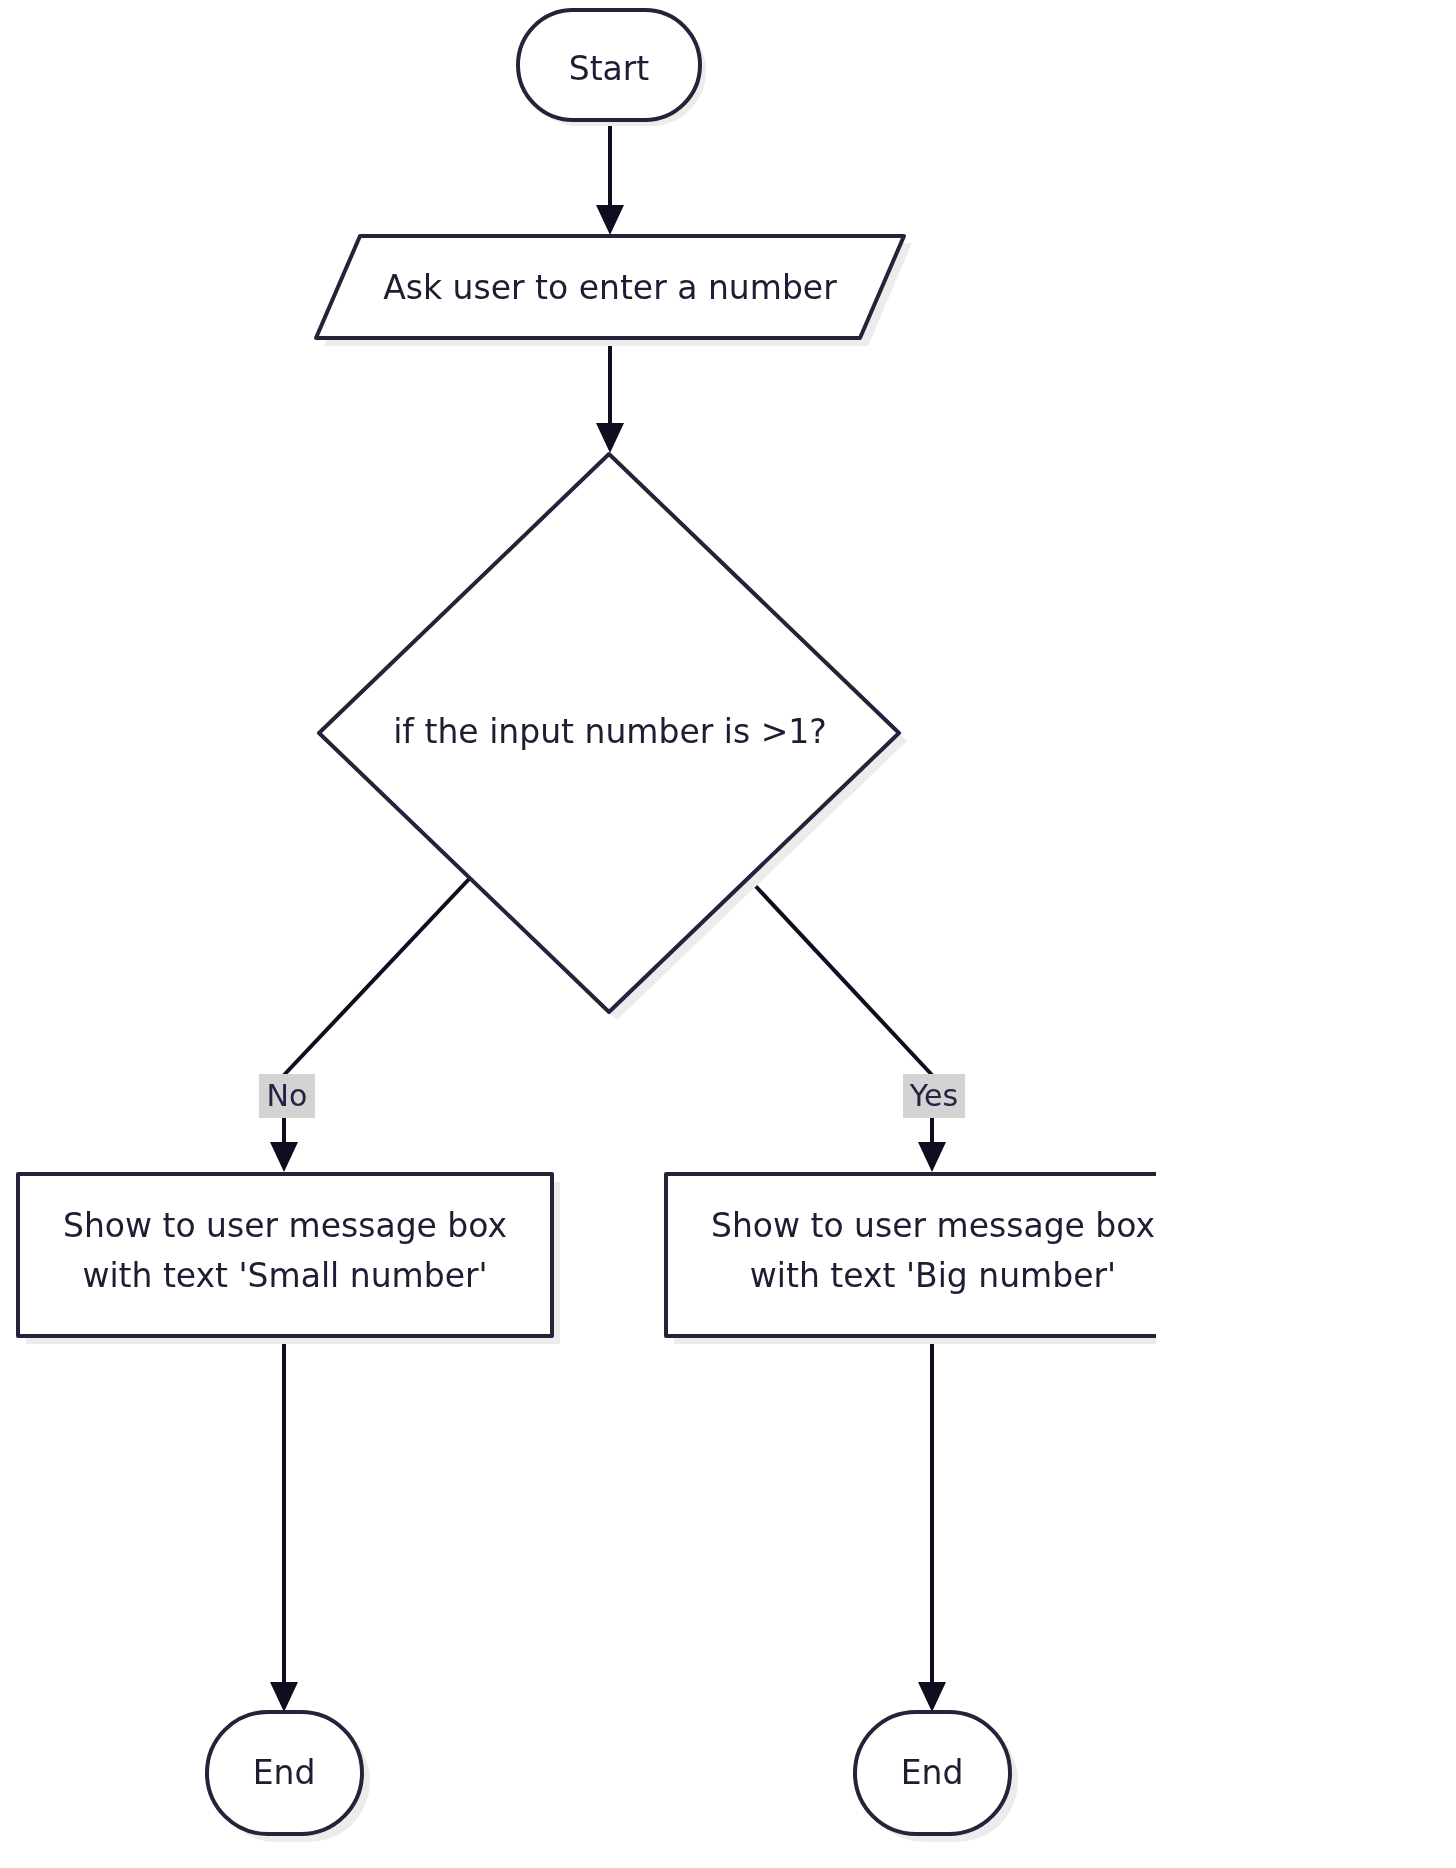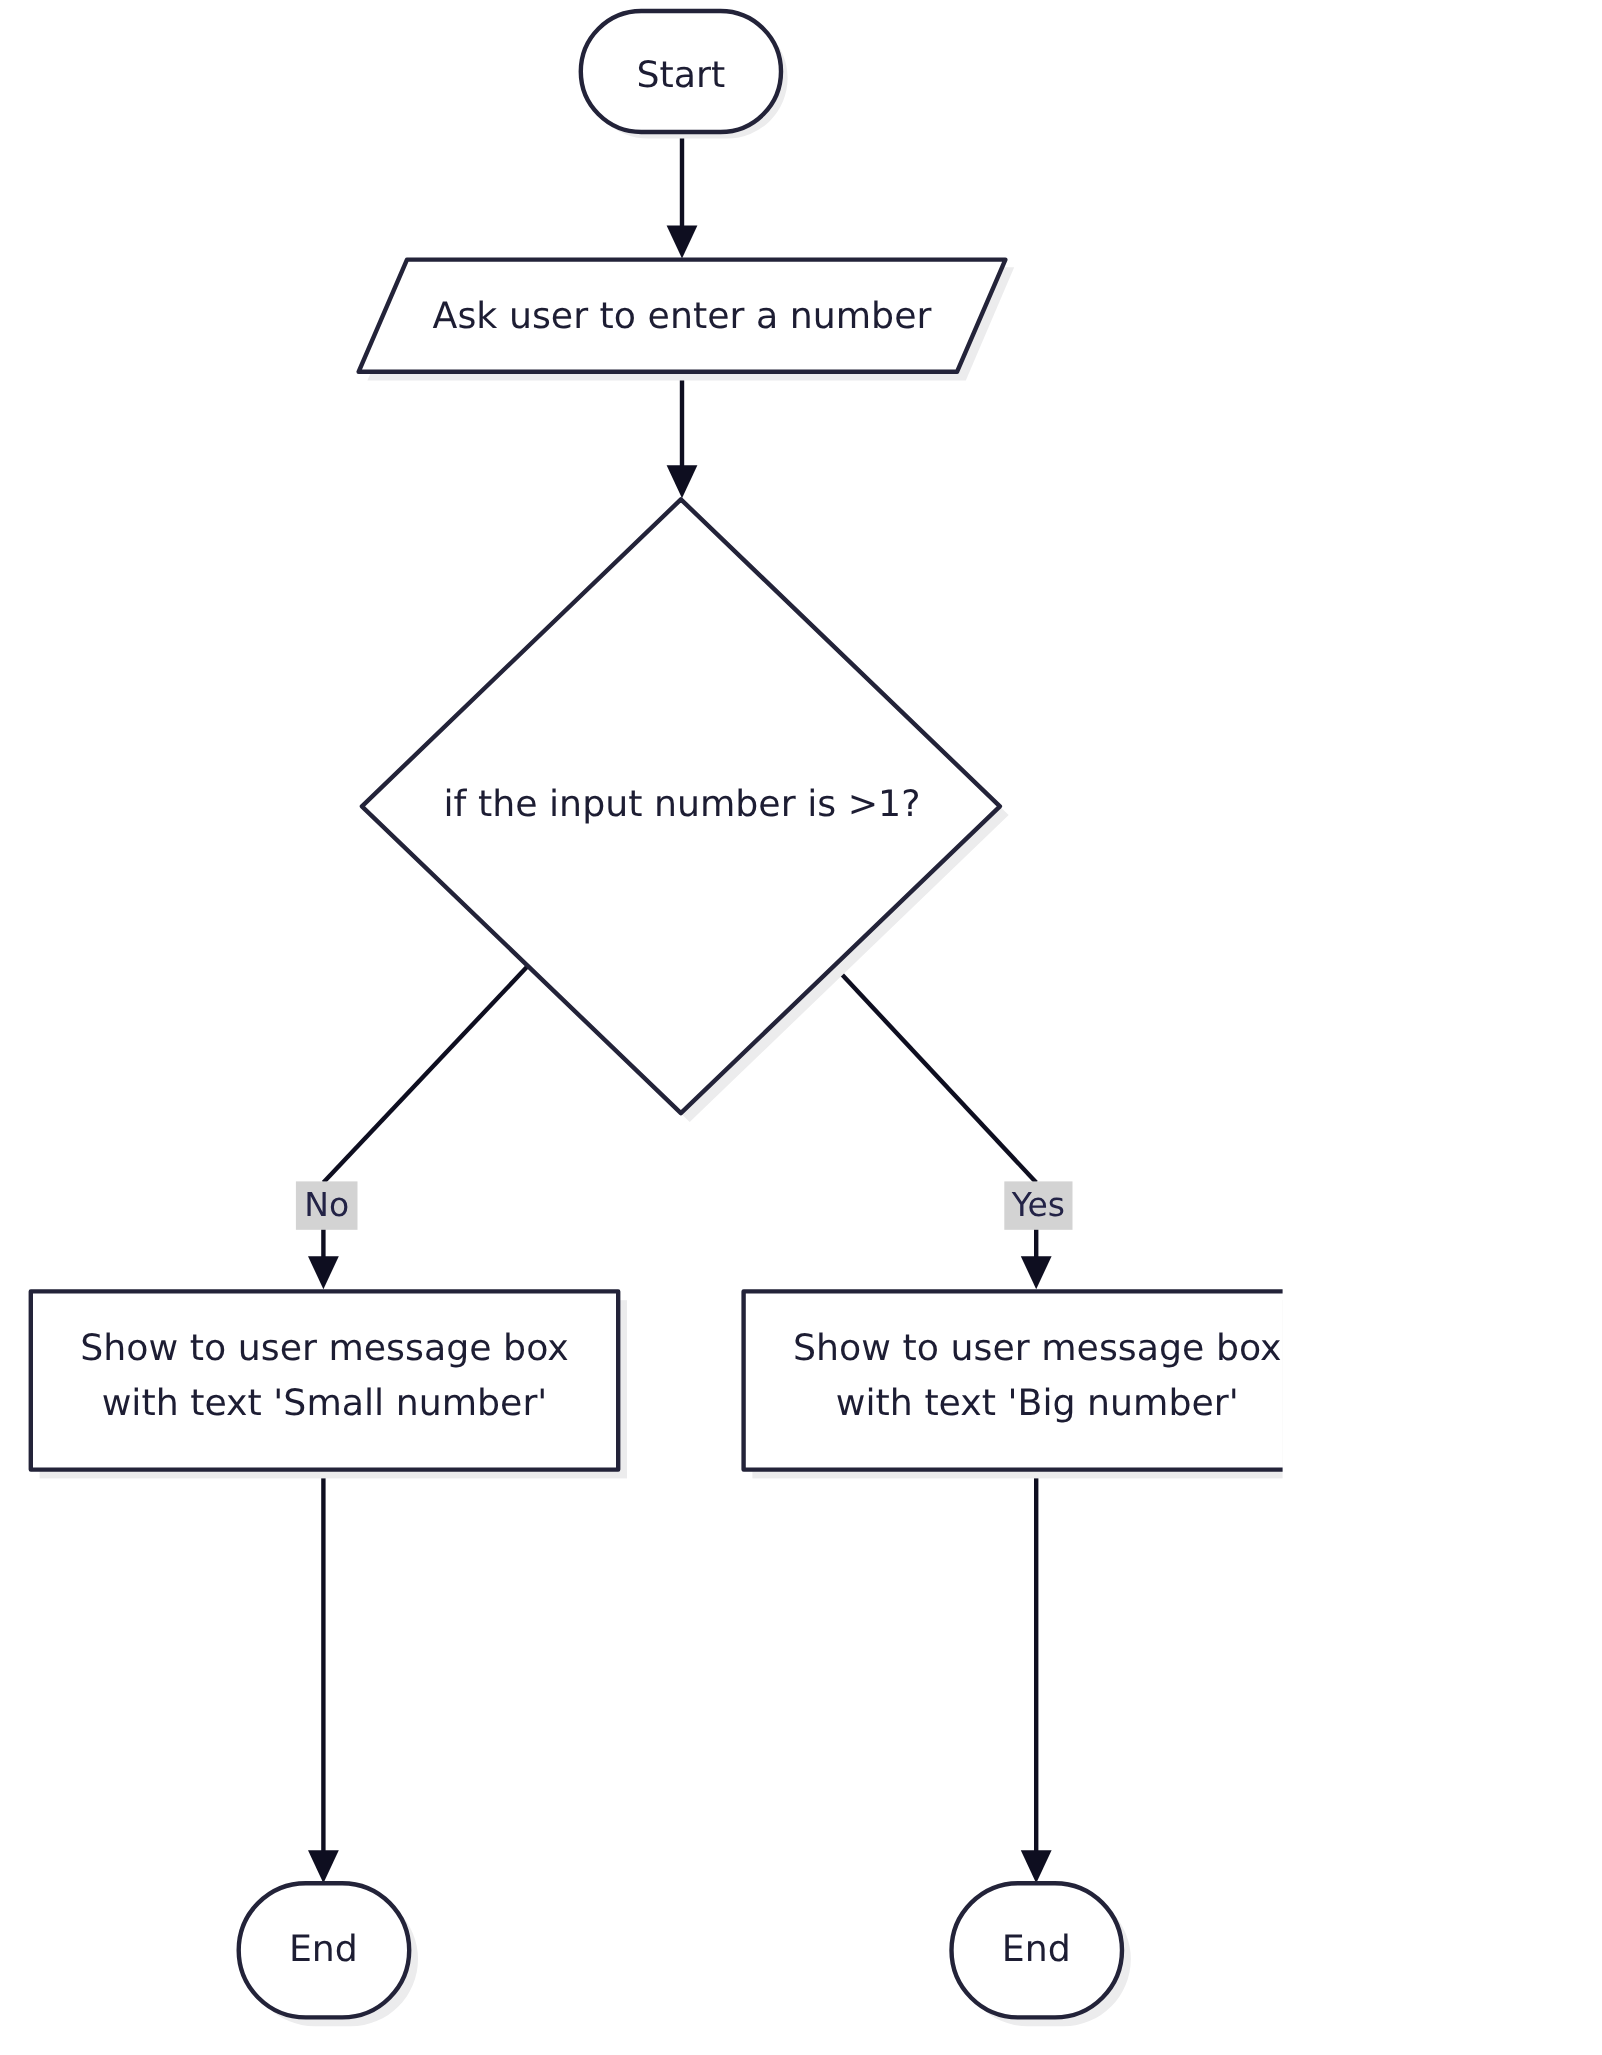--- a/index.html
+++ b/index.html
@@ -9,21 +9,20 @@
   }
   body {
     font-family: "DejaVu Sans", sans-serif;
   }
   #canvas-wrap {
     position: relative;
     width: 1156px;
     height: 1868px;
     background: #ffffff;
     overflow: hidden;
-    margin-left: 10px;
   }
   svg#flow {
     display: block;
     width: 1456px;
     height: 1868px;
   }
   .node-shape {
     fill: #ffffff;
     stroke: #232339;
     stroke-width: 4;

